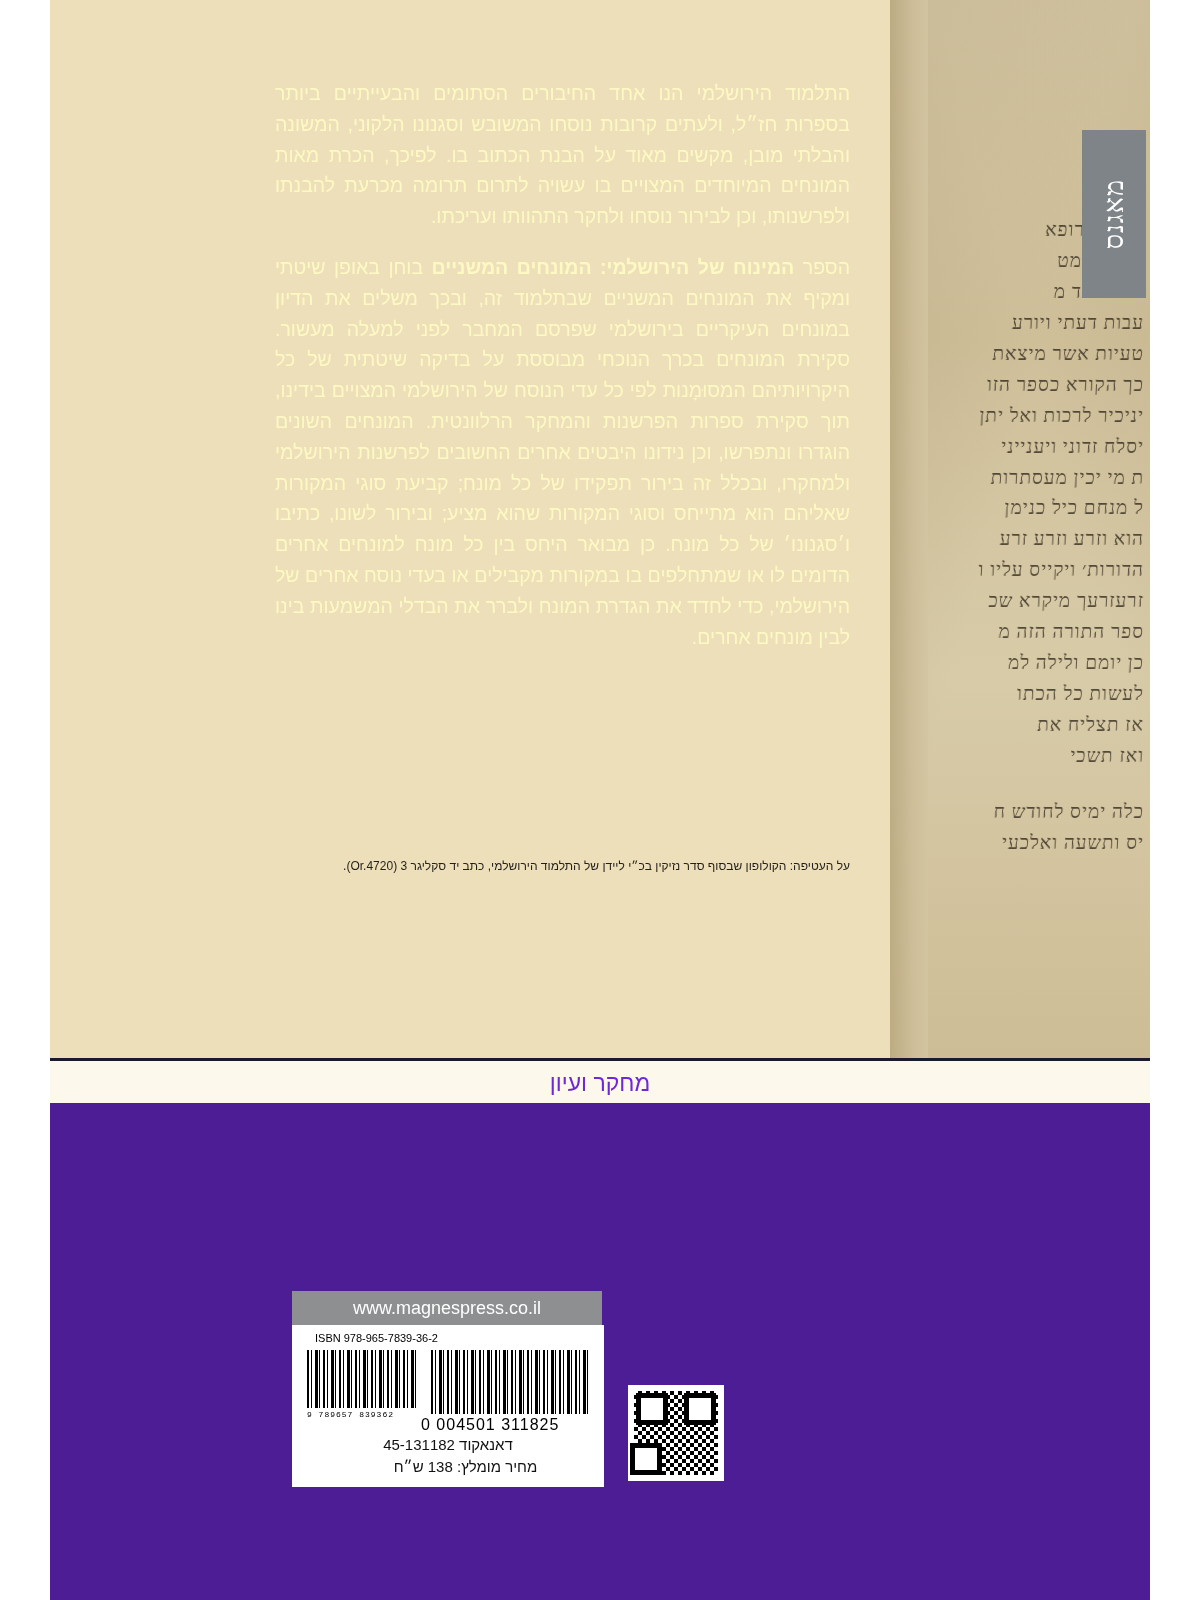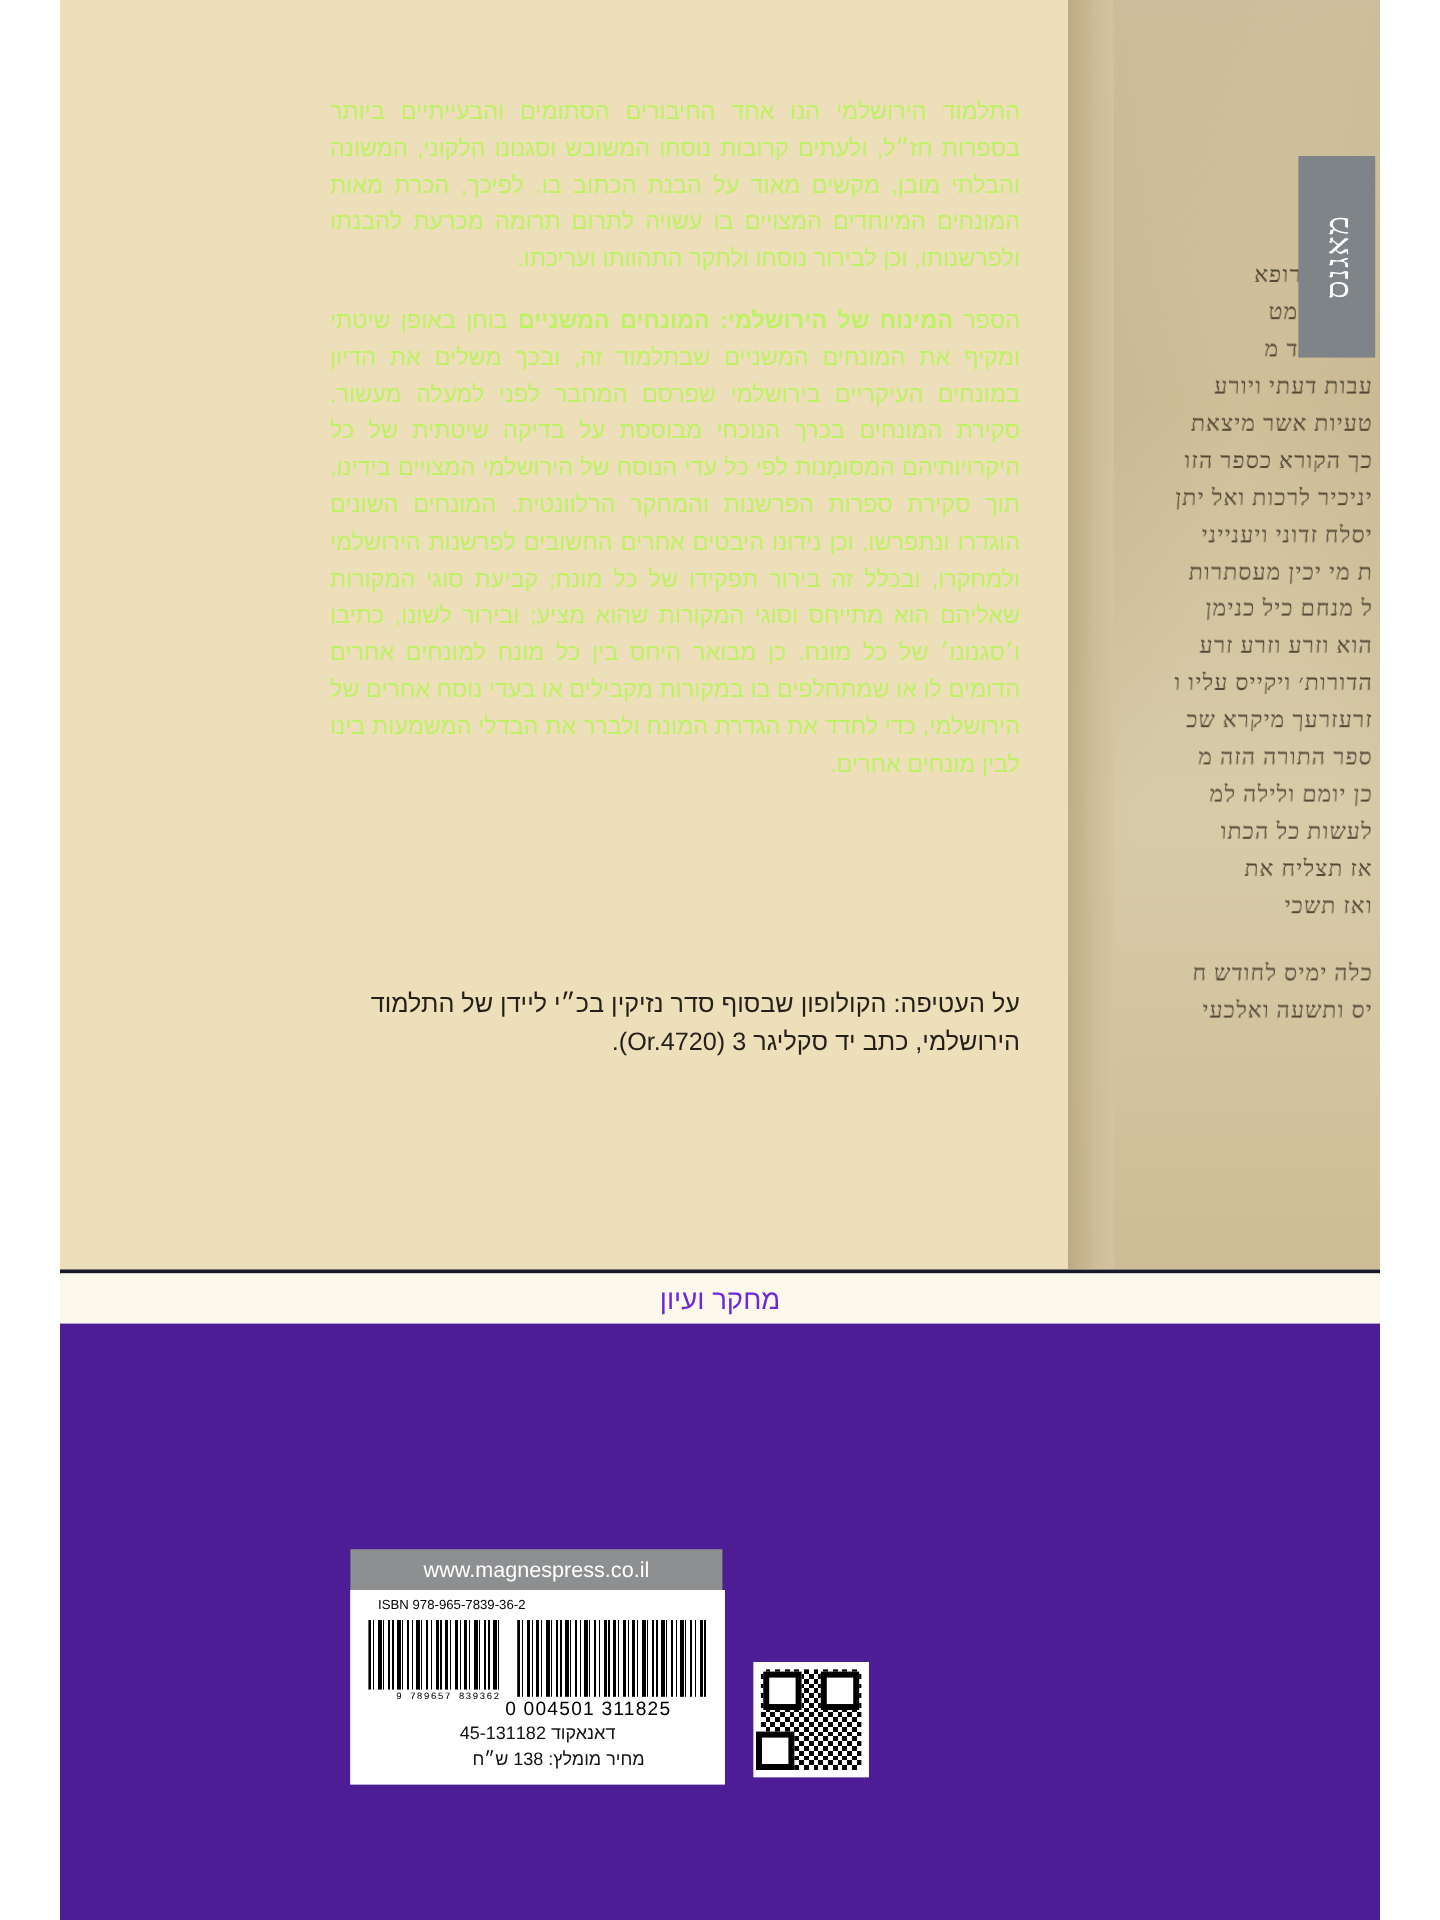--- a/index.html
+++ b/index.html
@@ -103,42 +103,42 @@
   }
 
   
   .blurb {
     position: absolute;
     right: 300px;
     top: 78px;
     width: 575px;
     direction: rtl;
     text-align: right;
-    color: #bef264;
+    color: #fef9c3;
     font-family: "Liberation Sans", sans-serif;
   }
   .blurb p {
     margin: 0 0 20px 0;
     font-size: 19.5px;
     line-height: 1.58;
     text-align: justify;
     text-align-last: right;
   }
   .blurb b { font-weight: bold; }
   .author-para { margin-top: 26px !important; }
 
   .caption {
     position: absolute;
     right: 300px;
-    top: 821px;
+    top: 857px;
     width: 575px;
     direction: rtl;
     text-align: right;
     color: #241f19;
-    font-size: 21px;
+    font-size: 12px;
     line-height: 1.5;
   }
 
   
   .series-band {
     position: absolute;
     left: 0;
     top: 1058px;
     width: 1100px;
     height: 45px;
@@ -213,21 +213,21 @@
       #000 12px, #000 13px,
       #fff 13px, #fff 16px
     );
   }
   .bars-small { left: 14px; top: 24px; width: 110px; }
   .bars-large { left: 138px; top: 24px; width: 158px; height: 64px; }
   .bars-small-digits {
     position: absolute;
     left: 14px; top: 84px; width: 110px;
     font-size: 8px; letter-spacing: 1px; color: #000;
-    direction: ltr; text-align: right;
+    direction: ltr; text-align: left;
     font-family: "Liberation Mono", monospace;
   }
   .ean-digits {
     position: absolute;
     left: 128px; top: 90px; width: 175px;
     font-size: 16px; color: #000; direction: ltr;
     font-family: "Liberation Sans", sans-serif;
     letter-spacing: 1px;
   }
   .danacode {

